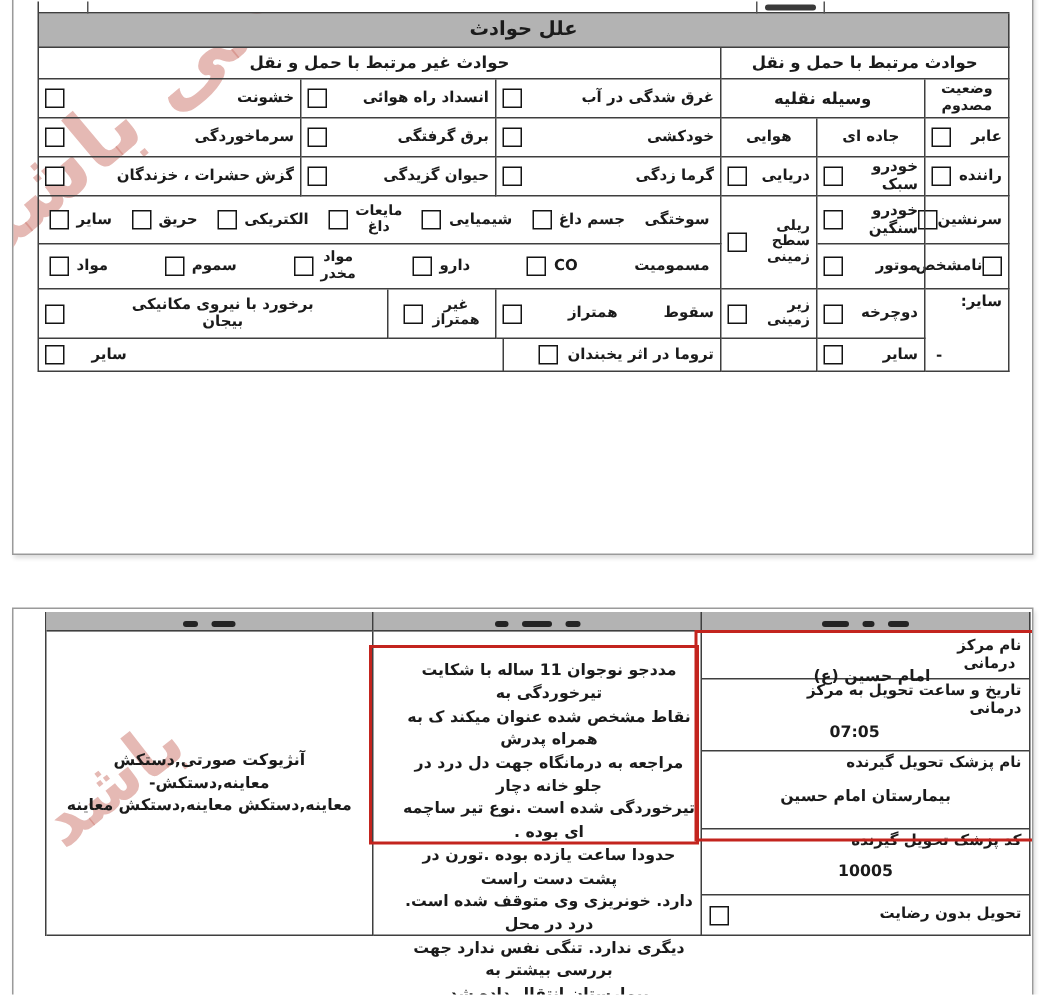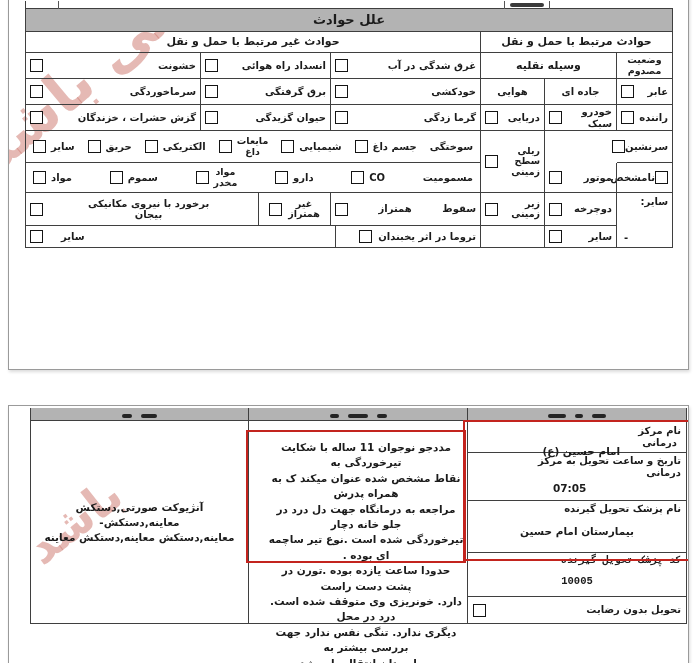--- a/index.html
+++ b/index.html
@@ -49,21 +49,21 @@
   .band{background:#b3b3b3;display:flex;align-items:flex-end;justify-content:center;
         gap:9px;padding-bottom:2px;}
   .pill{height:4px;background:#242424;border-radius:2px;}
   .cell2{padding:0;display:block;}
   .fieldrows{display:flex;flex-direction:column;height:100%;box-sizing:border-box;}
   .fr{box-sizing:border-box;padding:2px 5px;font-size:10px;line-height:12px;}
   .frb{border-bottom:1px solid #3f3f3f;}
   .fr1{height:32px;display:flex;align-items:center;gap:18px;}
   .fr2{height:48px;}
   .fr3{height:53px;}
-  .fr4{height:44px;font-family:Liberation Mono, monospace;}
+  .fr4{height:44px;}
   .fr5{height:26px;display:flex;align-items:center;justify-content:space-between;}
   .lab{text-align:right;}
   .val{font-size:10.5px;margin-top:28px;}
   .vtime{text-align:left;padding-left:80px;margin-top:3px;}
   .vcenter{text-align:center;margin-top:10px;}
   .supplies{display:flex;align-items:center;justify-content:center;text-align:center;
             font-size:10.5px;line-height:15px;}
   .redbox{position:absolute;border:2.5px solid #c3241e;box-sizing:border-box;z-index:2;
           background:transparent;padding-left:20px;}
   .rb1{left:237px;top:24px;width:220px;height:133px;}
@@ -158,20 +158,24 @@
       <div class="c">
           <span>گزش حشرات ، خزندگان</span>
           <span class="cb"></span>
         </div>
     </div>
 
     <div class="c" style="grid-area:7/1/8/2">
         <span>سرنشین</span>
         <span class="cb"></span>
       </div>
+    <div class="c" style="grid-area:7/2/8/3">
+        <span>خودرو سنگین</span>
+        <span class="cb"></span>
+      </div>
     <div class="c pre f95" style="grid-area:7/3/9/4"><span style="text-align:right">ریلی
 سطح
 زمینی</span><span class="cb"></span></div>
     <div class="c mrow" style="grid-area:7/4/8/5">
       <span>سوختگی</span>
       <span class="it">
           <span class="pre">جسم داغ</span>
           <span class="cb"></span>
         </span>
       <span class="it">

